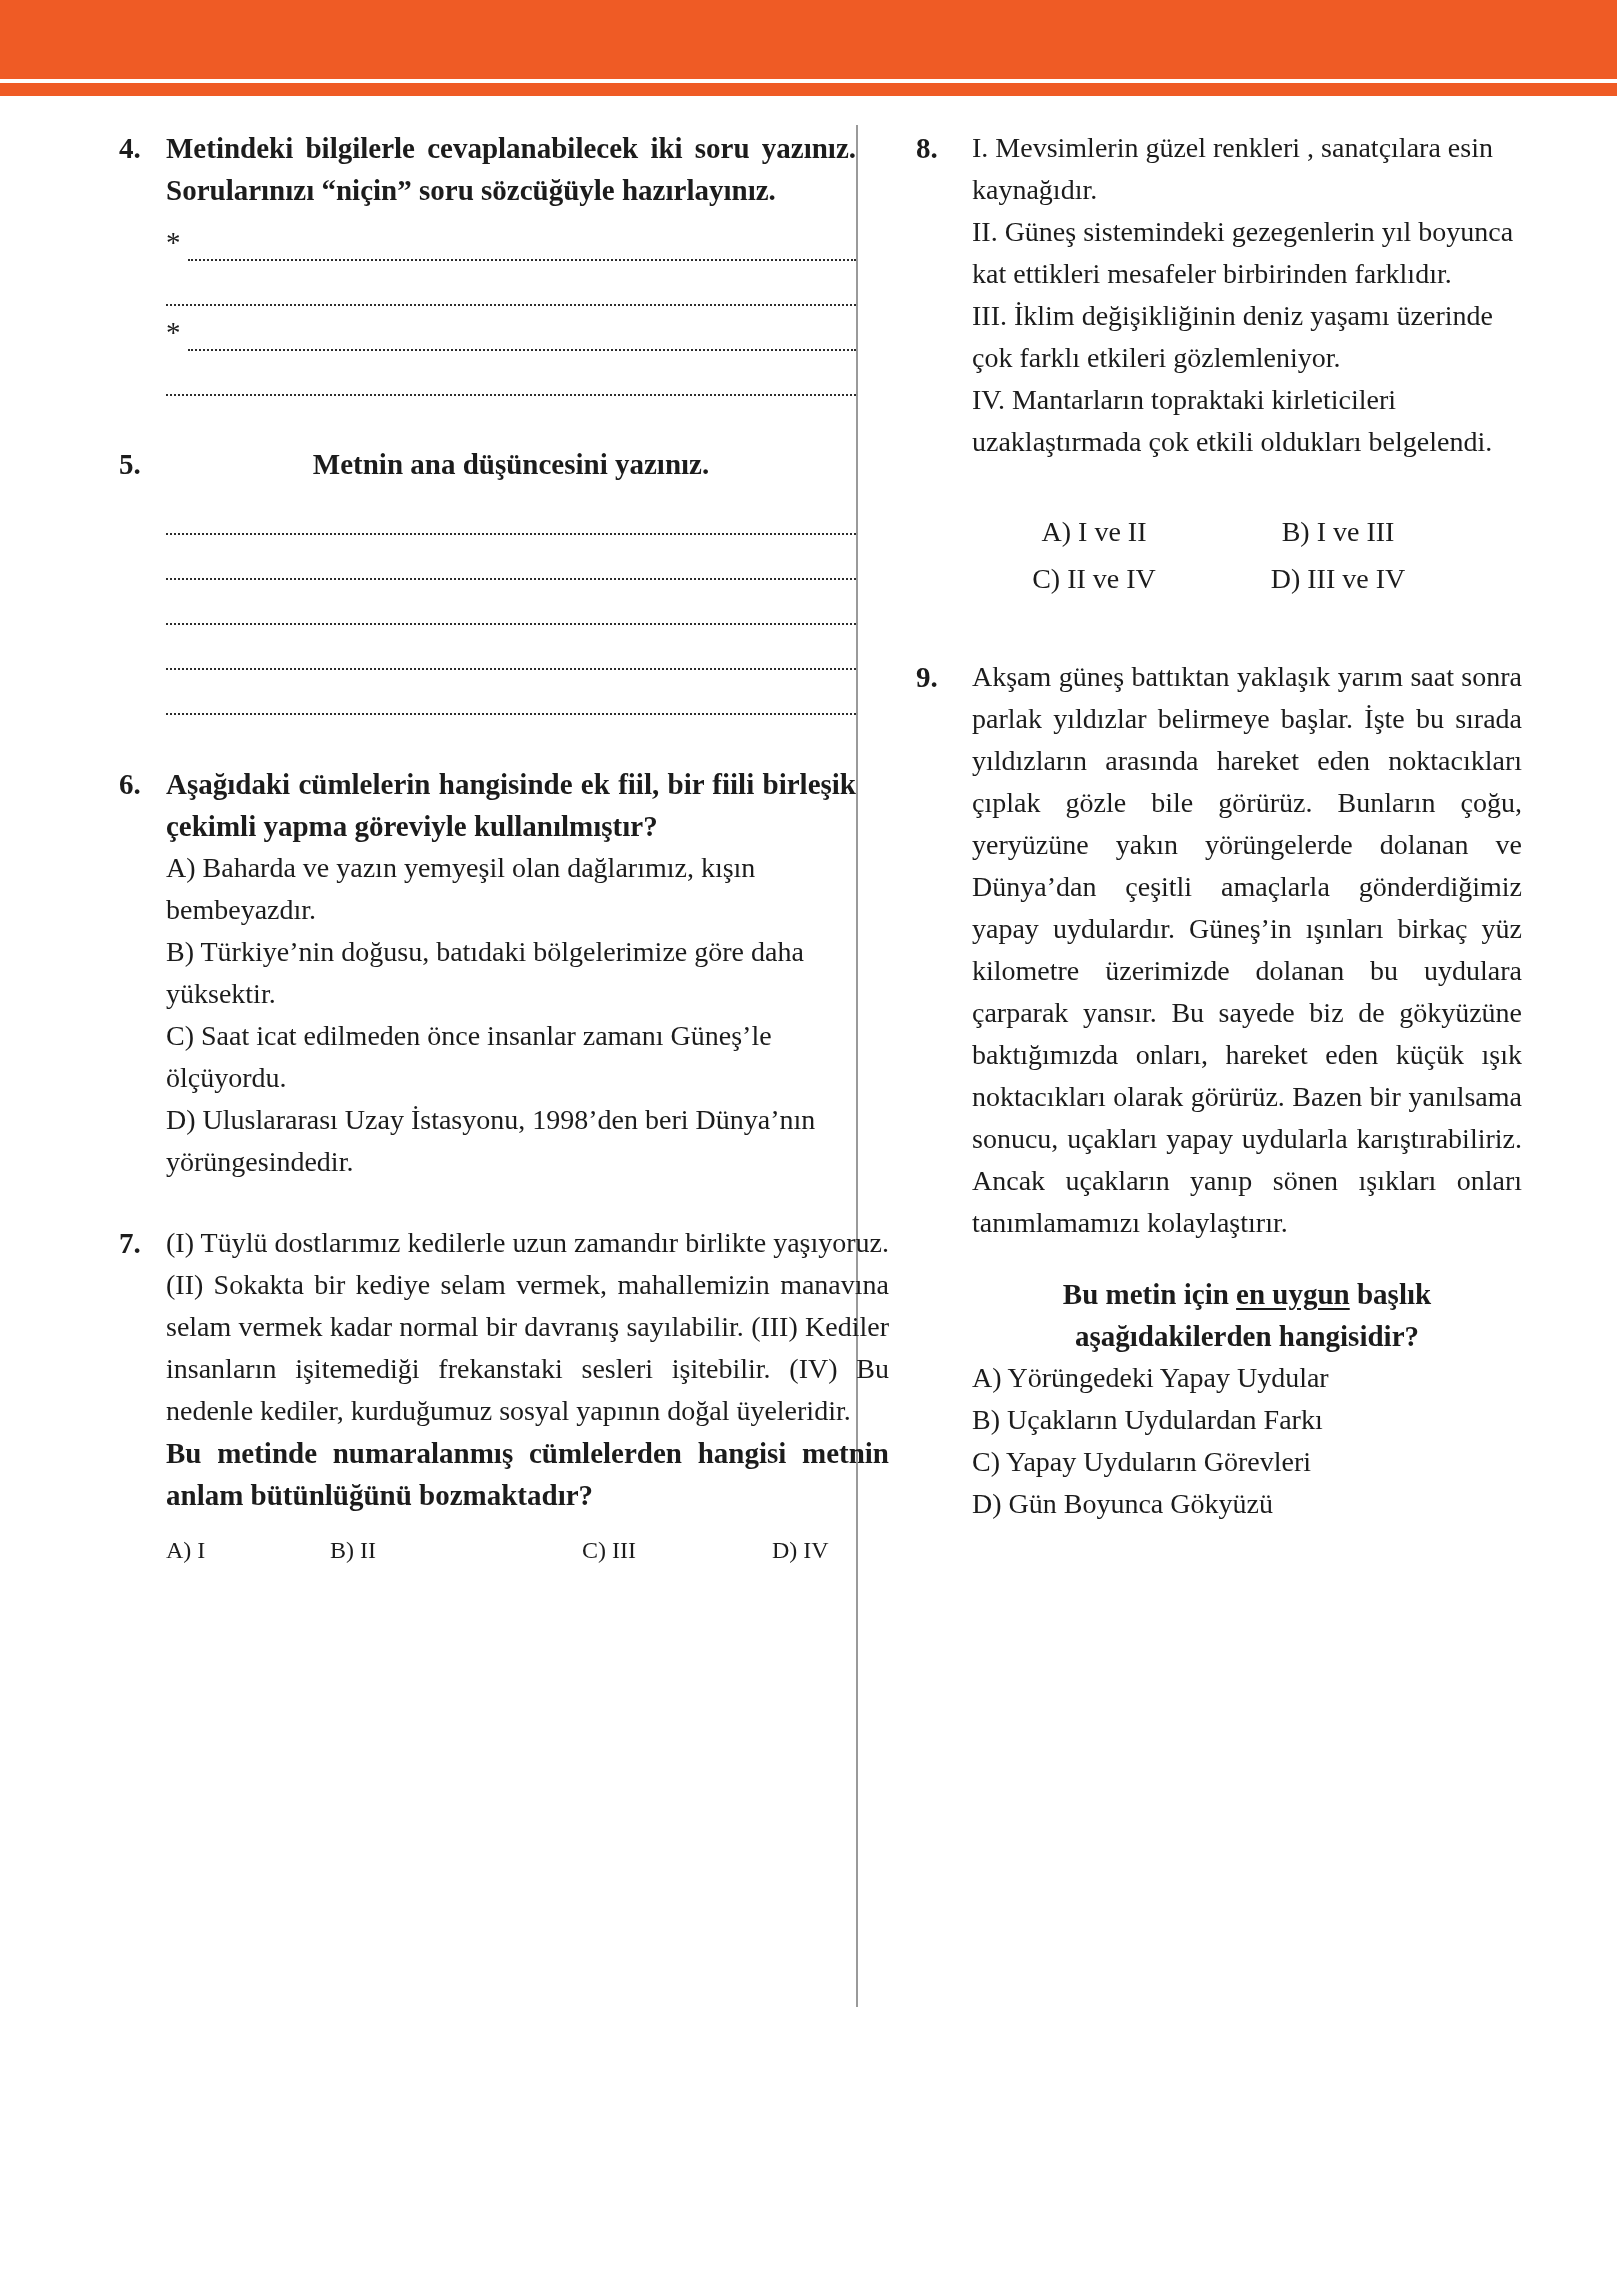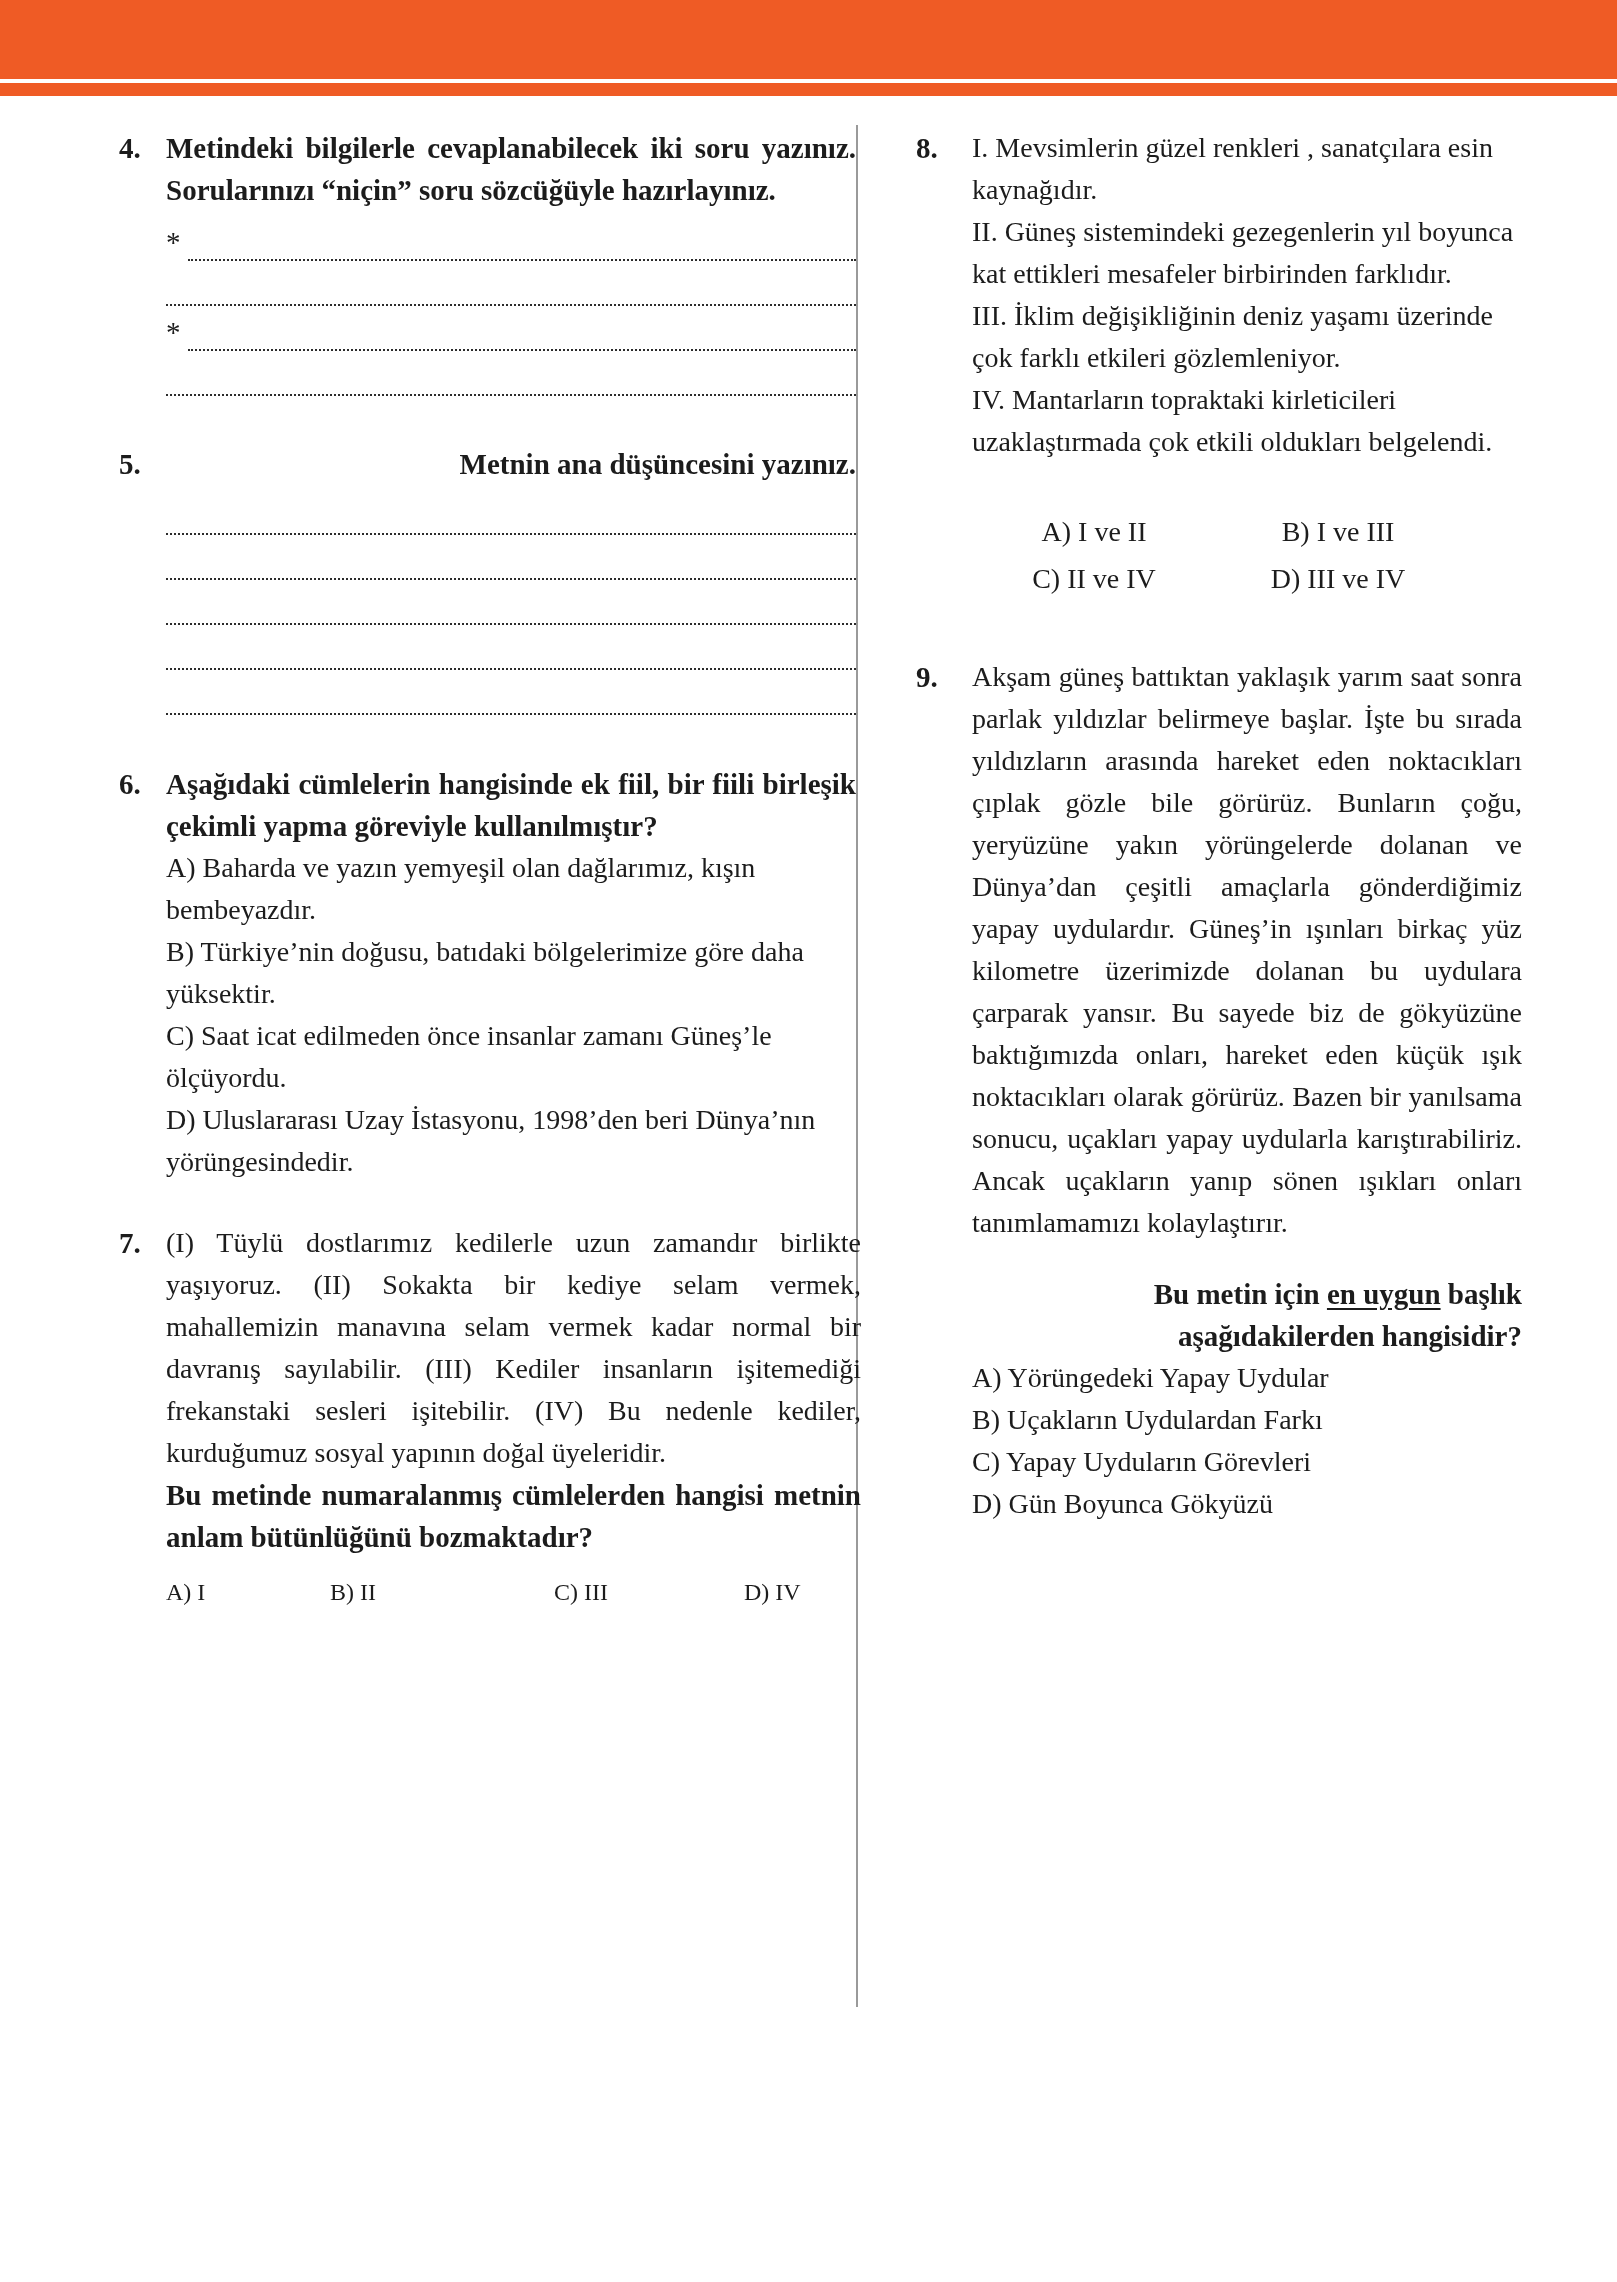--- a/index.html
+++ b/index.html
@@ -55,21 +55,21 @@
   .q-num.wide { flex: 0 0 60px; }
   .q-body { flex: 1 1 auto; }
 
   .q-title {
     font-weight: bold;
     font-size: 29px;
     line-height: 42px;
     text-align: justify;
     text-justify: inter-word;
   }
-  .q-title.nojust { text-align: right; }
+  .q-title.nojust { text-align: center; }
   .q-para {
     font-size: 28px;
     line-height: 42px;
     text-align: justify;
     text-justify: inter-word;
   }
   .q-para.nojust { text-align: left; }
   .ul { text-decoration: underline; text-underline-offset: 3.9px; }
 
   
@@ -87,21 +87,21 @@
     border-bottom: 2.9px dotted #2b2b2b;
   }
   .dotline.indent { left: 21.5px; }
   .opt2 { display: flex; font-size: 28px; line-height: 47px; text-align: center; }
   .opt2 .c1 { width: 244px; }
   .opt2 .c2 { width: 244px; }
 
   .abcd { display: flex; font-size: 24px; line-height: 42px; margin-top: 13.7px; }
   .abcd .a { width: 164px; }
   .abcd .b { width: 224px; }
-  .abcd .c { width: 190px; }
+  .abcd .c { width: 190px; margin-left: 28px; }
   .abcd .d { width: 117px; }
 
   .spacer-sm { height: 15.6px; }
   .spacer-md { height: 29px; }
   .spacer-lg { height: 45px; }
 </style>
 </head>
 <body>
 
 <div class="page">

